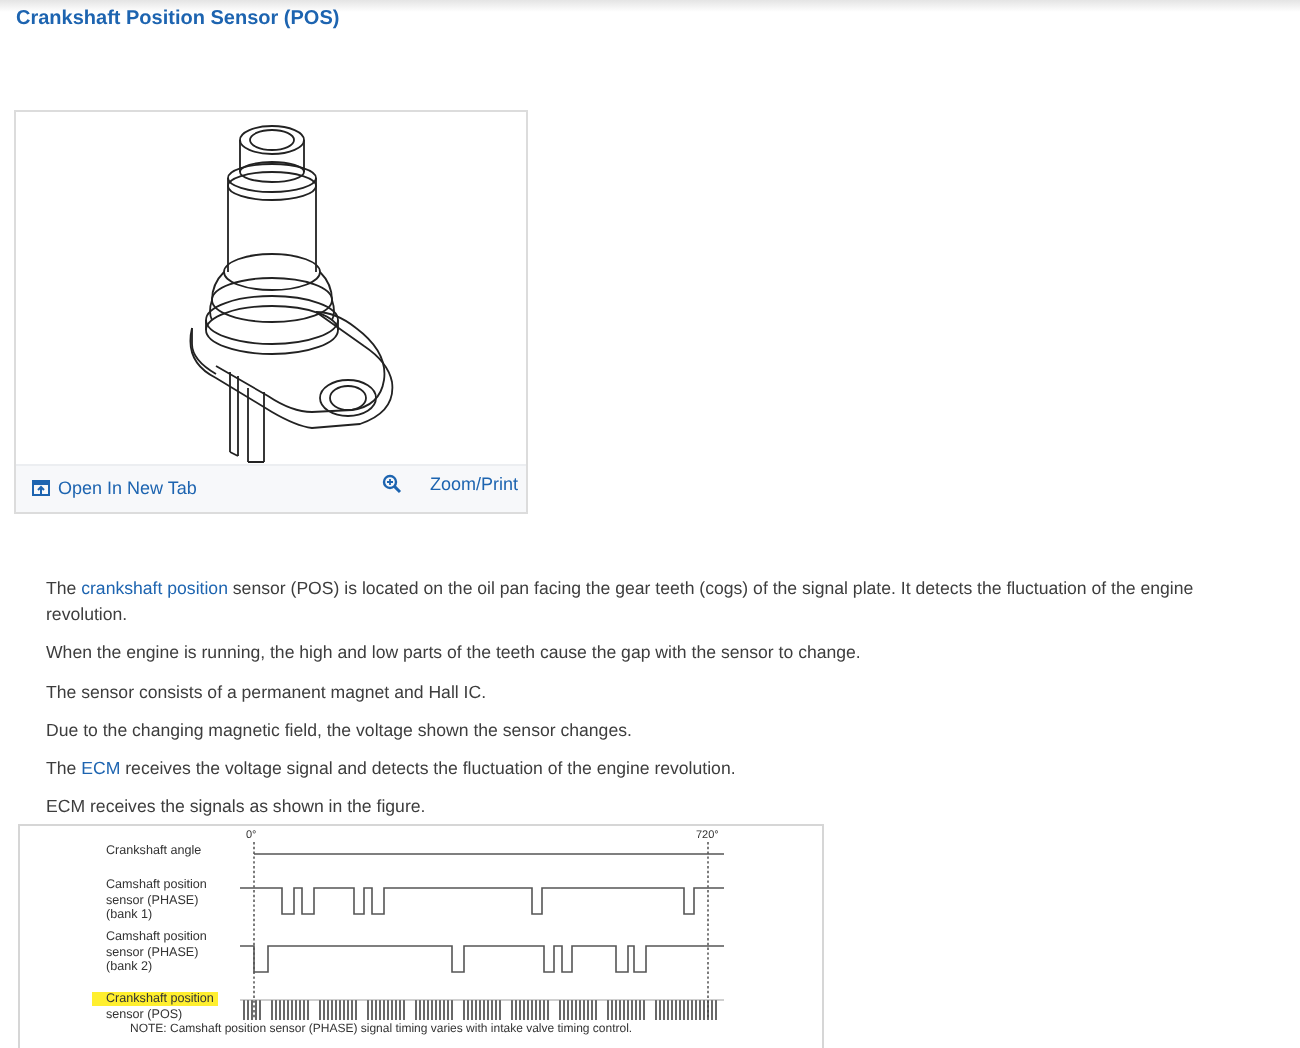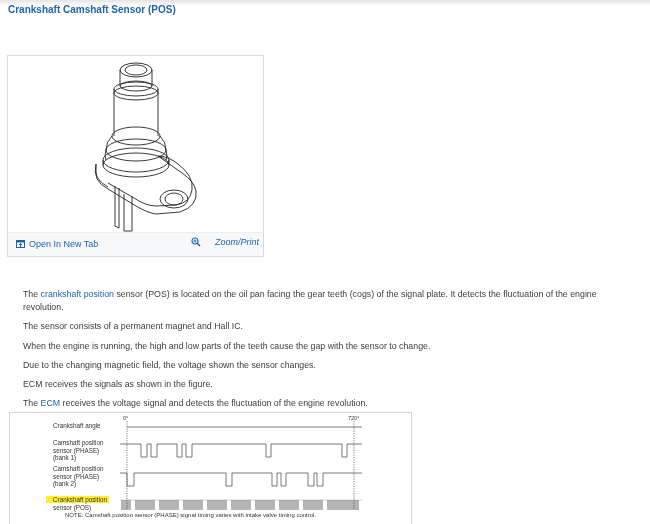--- a/index.html
+++ b/index.html
@@ -23,41 +23,41 @@
     position:absolute; left:0; bottom:0; width:255px; height:23px; background:#f7f8fa;
     border-top:1px solid #eceef1;
     text-align:center;
   }
   .open-tab {
     position:absolute; left:8px; top:6px; font-size:9px; color:#1d64b0; cursor:pointer;
     display:flex; align-items:center; gap:4px;
   }
   .zoom-print {
     position:absolute; right:4px; top:4px; font-size:9px; color:#1d64b0; cursor:pointer;
-    display:flex; align-items:center; gap:14px;font-style:italic;
+    display:flex; align-items:center; gap:14px;
   }
   .body-text {
     position:absolute; left:8px; top:282px; width:632px; font-size:8.8px; line-height:13.2px; color:#3d3d3d;
   }
   .body-text p { margin:6px; }
   .indent { padding-left:9px; }
   .lnk { color:#1d64b0; cursor:pointer; }
   .chart-card {
     position:absolute; left:9px; top:412px; width:401px; height:112px;
     border:1px solid #d6d6d6; border-bottom:none; background:#ffffff;
   }
   .lbl { position:absolute; font-size:6.3px; line-height:7.6px; color:#333; }
   .hl { background:#ffef2f; }
 </style>
 </head>
 <body>
 
 <div class="topshade"></div>
 
-<div class="title">Crankshaft Camshaft Sensor (POS)</div>
+<div class="title">Crankshaft Position Sensor (POS)</div>
 
 <div class="figure-card">
   <svg class="figure-img" viewBox="0 0 255 176" fill="none" stroke="#222" stroke-width="0.9">
 
     <path d="M107 130 L107 170 M111 132 L111 172 M116 138 L116 175 M124 140 L124 175"></path>
     <path d="M107 170 L111 172 M116 175 L124 175"></path>
 
     <path d="M88 108 Q84 125 100 133 L128 150 Q140 157 148 158 L172 156 Q190 150 188 135 Q186 125 174 117 L150 100"></path>
     <path d="M88 108 L88 116 Q88 124 100 131"></path>
     <path d="M150 100 Q160 100 170 108 Q186 120 184 134 Q182 147 168 149 L148 150 Q138 150 126 142 L100 127"></path>
@@ -97,25 +97,25 @@
         <path d="M6.2 6.2 L9 9" stroke="#1d64b0" stroke-width="1.5"></path>
         <path d="M2.5 4 L5.5 4 M4 2.5 L4 5.5" stroke="#1d64b0" stroke-width="0.9"></path>
       </svg>
       <span>Zoom/Print</span>
     </div>
   </div>
 </div>
 
 <div class="body-text">
   <p class="indent"><span>The </span><span class="lnk">crankshaft position</span><span> sensor (POS) is located on the oil pan facing the gear teeth (cogs) of the signal plate. It detects the fluctuation of the engine revolution.</span></p>
+  <p class="indent">When the engine is running, the high and low parts of the teeth cause the gap with the sensor to change.</p>
   <p class="indent">The sensor consists of a permanent magnet and Hall IC.</p>
-  <p class="indent">When the engine is running, the high and low parts of the teeth cause the gap with the sensor to change.</p>
   <p class="indent">Due to the changing magnetic field, the voltage shown the sensor changes.</p>
+  <p class="indent"><span>The </span><span class="lnk">ECM</span><span> receives the voltage signal and detects the fluctuation of the engine revolution.</span></p>
   <p class="indent">ECM receives the signals as shown in the figure.</p>
-  <p class="indent"><span>The </span><span class="lnk">ECM</span><span> receives the voltage signal and detects the fluctuation of the engine revolution.</span></p>
 </div>
 
 <div class="chart-card">
 
   <div class="lbl" style="left:43px;top:9px;">Crankshaft angle</div>
   <div class="lbl" style="left:113px;top:2px;font-size:5.5px;">0°</div>
   <div class="lbl" style="left:338px;top:2px;font-size:5.5px;">720°</div>
 
   <div class="lbl" style="left:43px;top:26px;">
     <div>Camshaft position</div>

